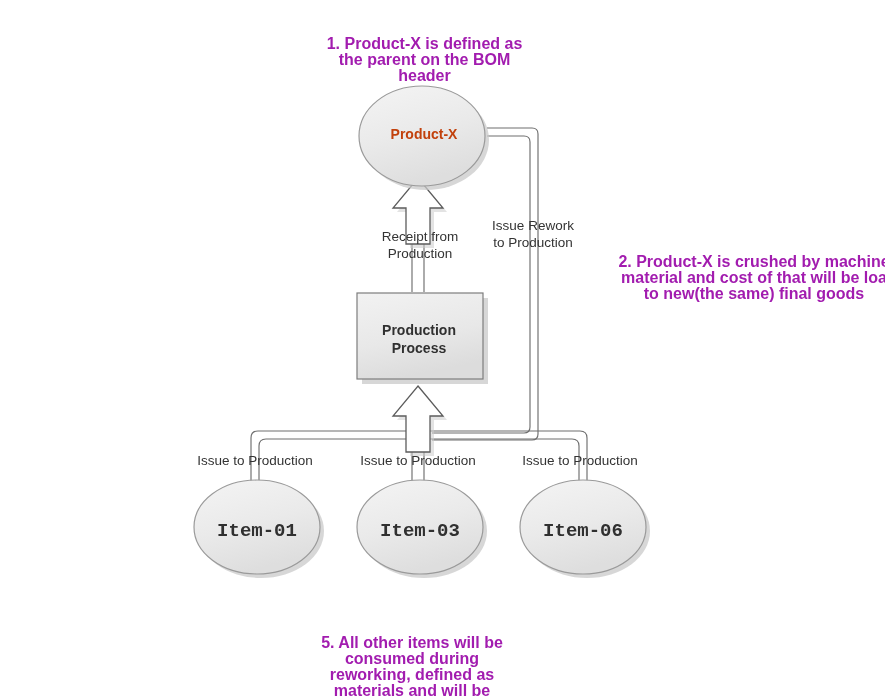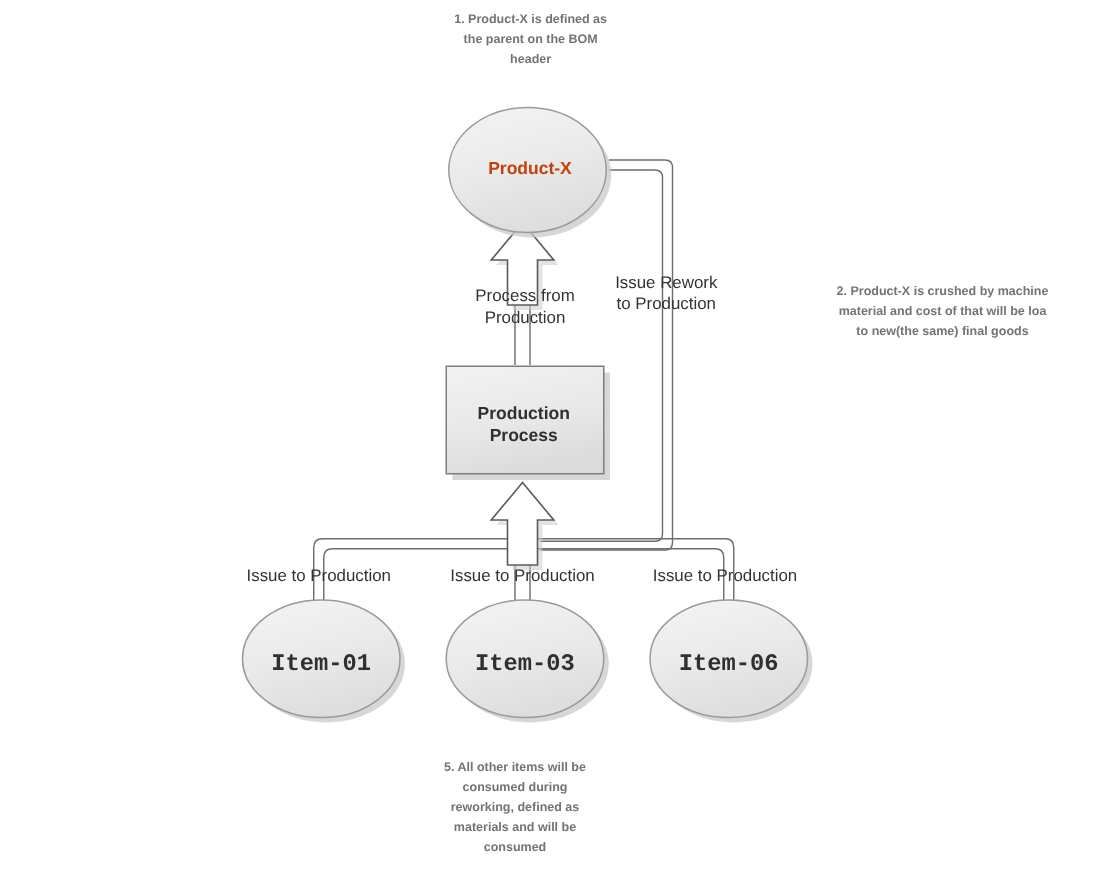--- a/index.html
+++ b/index.html
@@ -19,25 +19,26 @@
   #canvas {
     position: absolute;
     left: 0; top: 0;
     width: 885px;
     height: 698px;
   }
   .note {
     position: absolute;
     font-family: "Liberation Sans", sans-serif;
     font-weight: bold;
-    font-size: 10px;
+    font-size: 16px;
     line-height: 16px;
-    color: #737373;
+    color: #a21caf;
     text-align: center;
     white-space: pre-line;
+    margin-top: 28px;
   }
   #note-1 { left: 322px; top: 8px;  width: 205px; }
   #note-2 { left: 608px; top: 226px; width: 292px; text-align: center; }
   #note-3 { left: 302px; top: 607px; width: 220px; }
 
   .edge-label {
     position: absolute;
     font-family: "Liberation Sans", sans-serif;
     font-weight: normal;
     font-size: 13.5px;
@@ -170,21 +171,21 @@
 
 <div class="node-label box" id="lab-process">Production
 Process</div>
 
 <div class="node-label ellipse-item" id="lab-item-01">Item-01</div>
 
 <div class="node-label ellipse-item" id="lab-item-02">Item-03</div>
 
 <div class="node-label ellipse-item" id="lab-item-03">Item-06</div>
 
-<div class="edge-label" id="lbl-receipt">Process from
+<div class="edge-label" id="lbl-receipt">Receipt from
 Production</div>
 
 <div class="edge-label" id="lbl-rework">Issue Rework
 to Production</div>
 
 <div class="edge-label" id="lbl-issue-1">Issue to Production</div>
 
 <div class="edge-label" id="lbl-issue-2">Issue to Production</div>
 
 <div class="edge-label" id="lbl-issue-3">Issue to Production</div>

